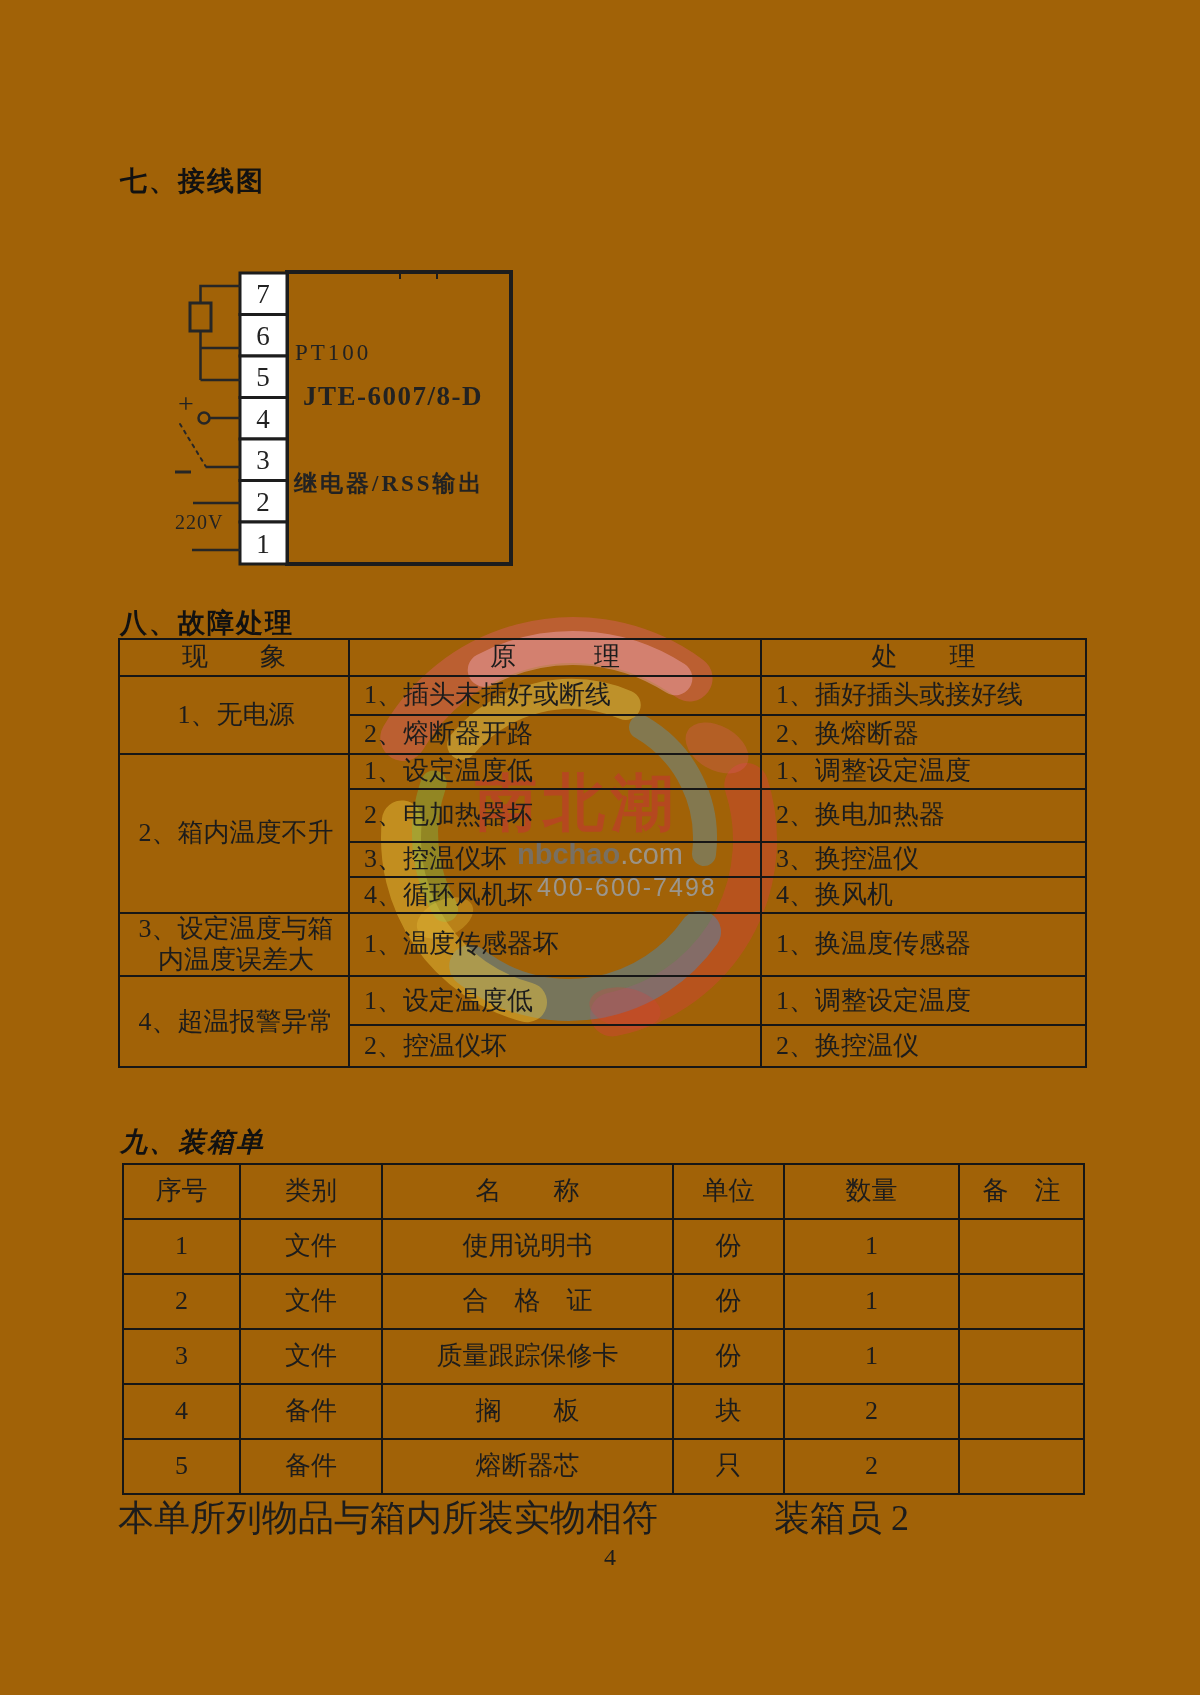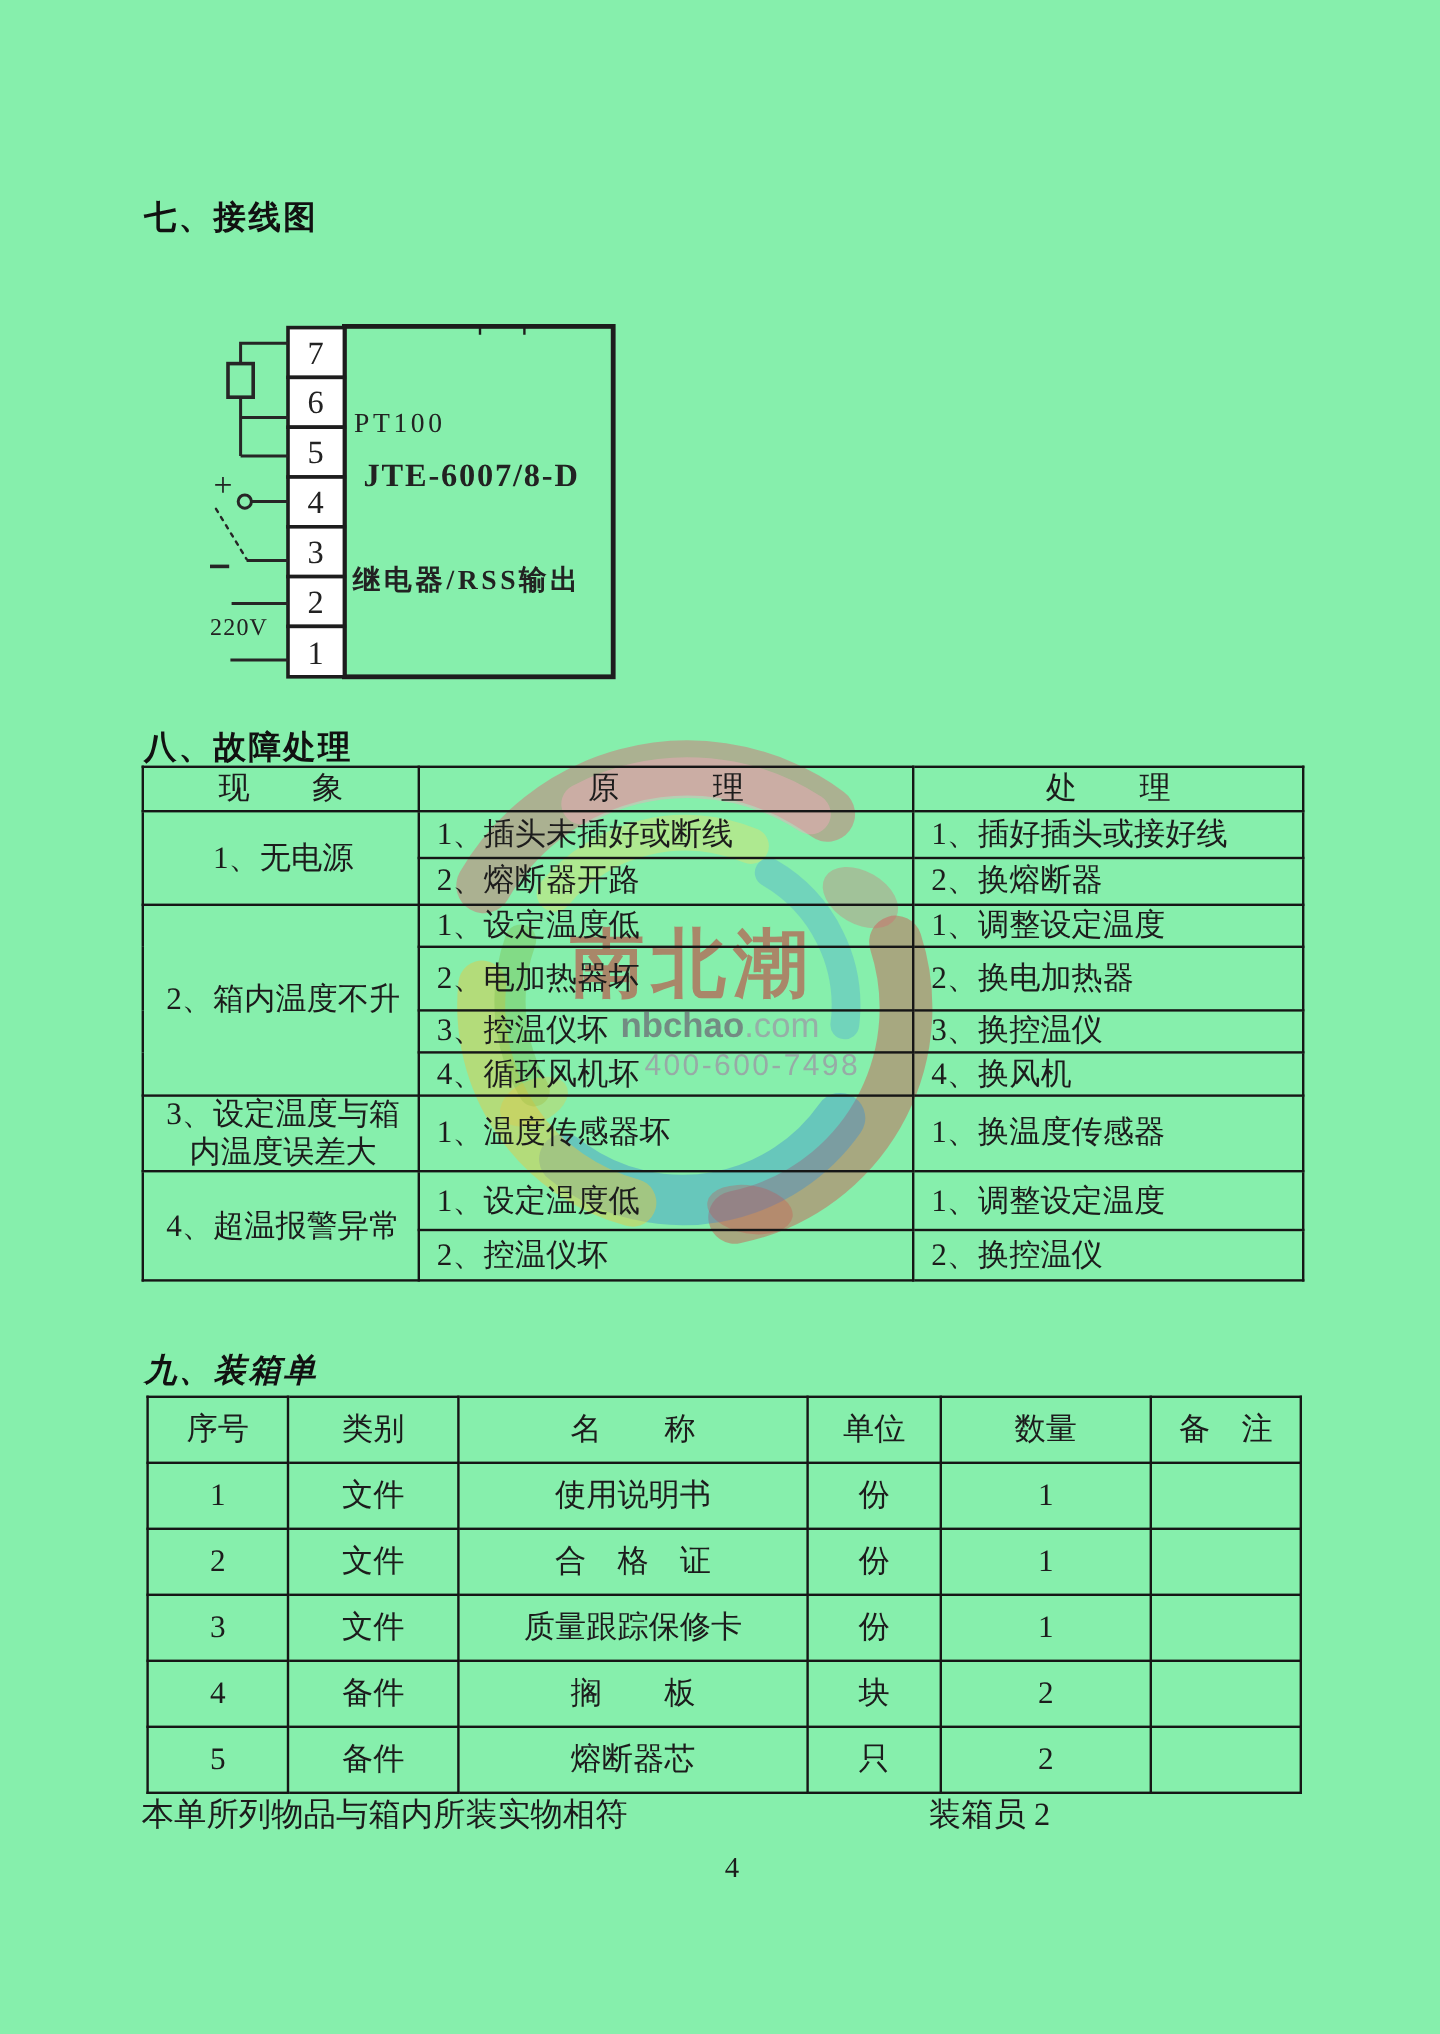--- a/index.html
+++ b/index.html
@@ -1,19 +1,19 @@
 <!DOCTYPE html>
 <html><head>
 <meta charset="utf-8">
 <style>
   html,body{margin:0;padding:0;background:#ffffff;}
   .page{
     position:relative;
     width:1200px;height:1695px;
-    background:#86efac;
+    background:#a16207;
     font-family:"Liberation Serif","DejaVu Serif",serif;
     color:#1a1a1a;
     overflow:hidden;
   }
   .heading{
     position:absolute;
     font-size:27px;
     font-weight:700;
     letter-spacing:2px;
     color:#111;
@@ -39,21 +39,21 @@
     white-space:pre-wrap;
   }
   .doc-table th{text-align:center;}
   .fault td.item{text-align:left;padding-left:14px;padding-right:4px;}
   .fault td.ph{text-align:center;padding-left:10px;padding-right:6px;}
   .packing td{text-align:center;}
   .diagram-svg{position:absolute;z-index:2;}
   .watermark{position:absolute;z-index:1;pointer-events:none;}
   .footer-line{
     position:absolute;
-    font-size:27px;
+    font-size:36px;
     color:#1c1c1c;
     z-index:3;
     white-space:pre;
   }
   .page-number{
     position:absolute;
     font-size:24px;
     color:#1c1c1c;
     z-index:3;
   }

